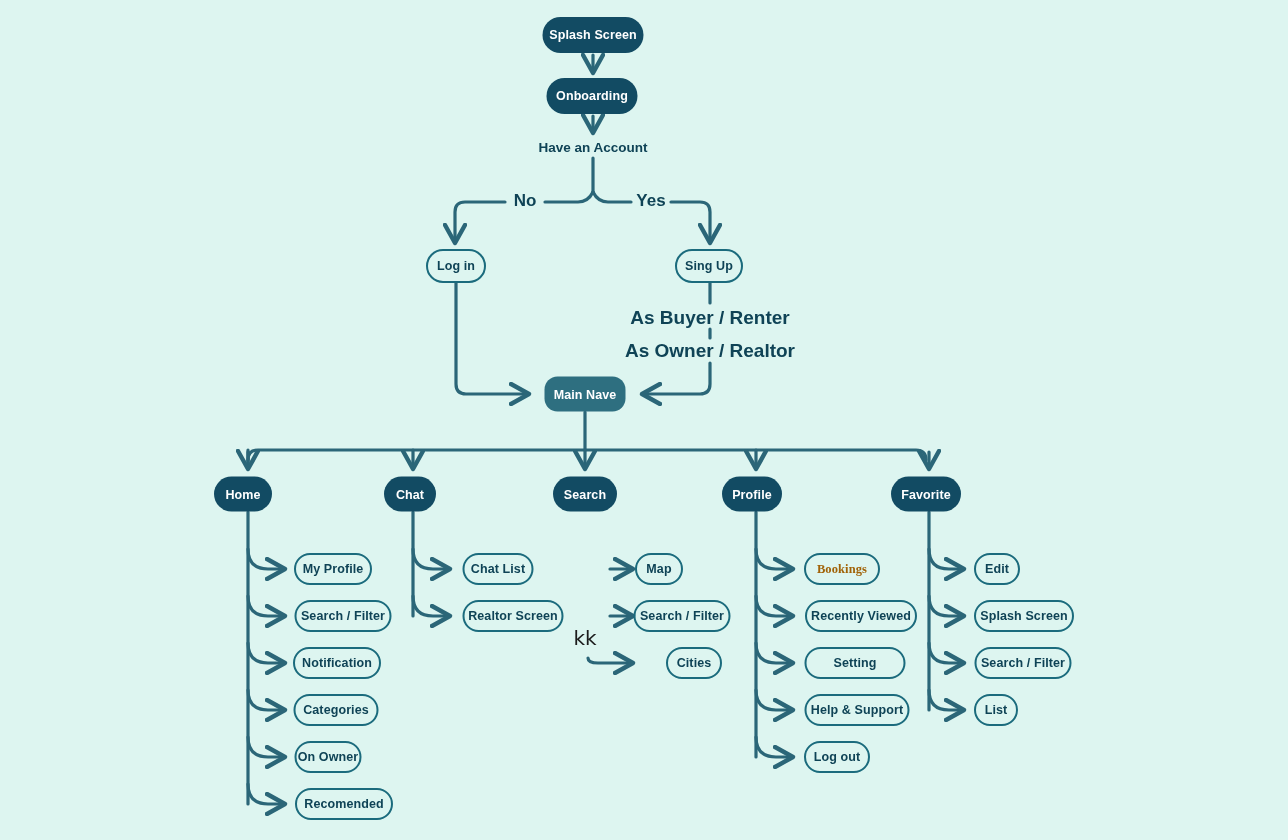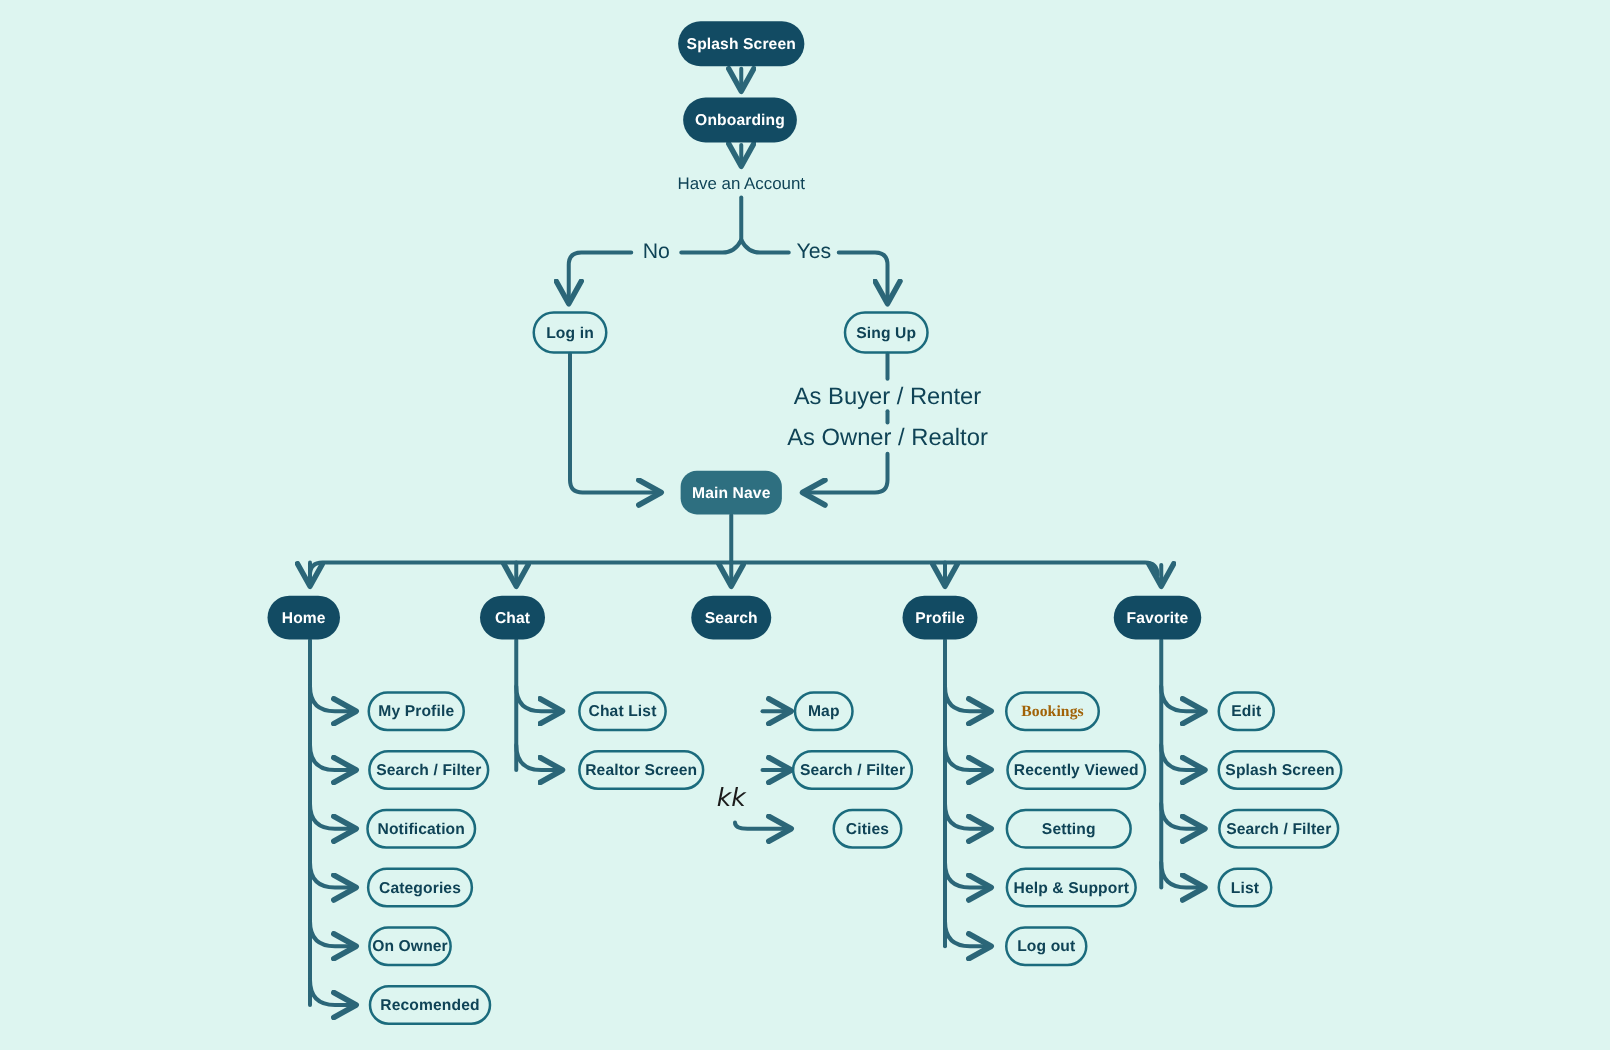--- a/index.html
+++ b/index.html
@@ -58,21 +58,21 @@
     background: transparent;
     color: #0f4356;
     border: 2px solid #1b6b7d;
     border-radius: 999px;
     font-size: 12.5px;
   }
   .edge-label {
     position: absolute;
     transform: translate(-50%, -50%);
     color: #0f4356;
-    font-weight: normal;
+    font-weight: bold;
     white-space: nowrap;
     z-index: 6;
   }
   .edge-label.small { font-size: 13.5px; }
   .edge-label.branch { font-size: 17px; }
   .edge-label.role { font-size: 19px; }
   .stray {
     position: absolute;
     transform: translate(-50%, -50%);
     color: #1c1c1c;
@@ -162,21 +162,21 @@
   <div class="edge-label branch" style="left: 651px; top: 201px; color: rgb(15, 67, 86);">Yes</div>
 
   <div class="node outline" style="left: 456px; top: 266px; width: 60px; height: 34px; border-color: rgb(27, 107, 125); color: rgb(15, 67, 86);">Log in</div>
   <div class="node outline" style="left: 709px; top: 266px; width: 68px; height: 34px; border-color: rgb(27, 107, 125); color: rgb(15, 67, 86);">Sing Up</div>
 
   <div class="edge-label role" style="left: 710px; top: 318px; color: rgb(15, 67, 86);">As Buyer / Renter</div>
   <div class="edge-label role" style="left: 710px; top: 351px; color: rgb(15, 67, 86);">As Owner / Realtor</div>
 
   <div class="node hub" style="left: 585px; top: 394px; width: 81px; height: 35px; background: rgb(46, 111, 128); color: rgb(255, 255, 255);">Main Nave</div>
 
-  <div class="stray" style="left: 585px; top: 638px; color: rgb(28, 28, 28); font-style: italic;">kk</div>
+  <div class="stray" style="left: 585px; top: 638px; color: rgb(28, 28, 28);">kk</div>
 
   <div id="nav-layer">
       <div class="node nav" style="left: 243px; top: 494px; width: 58px; height: 35px; background: rgb(18, 75, 99); color: rgb(255, 255, 255);">Home</div>
       <div class="node outline" style="left: 333px; top: 569px; width: 78px; height: 32px; border-color: rgb(27, 107, 125); color: rgb(15, 67, 86);">My Profile</div>
       <div class="node outline" style="left: 343px; top: 616px; width: 97px; height: 32px; border-color: rgb(27, 107, 125); color: rgb(15, 67, 86);">Search / Filter</div>
       <div class="node outline" style="left: 337px; top: 663px; width: 88px; height: 32px; border-color: rgb(27, 107, 125); color: rgb(15, 67, 86);">Notification</div>
       <div class="node outline" style="left: 336px; top: 710px; width: 85px; height: 32px; border-color: rgb(27, 107, 125); color: rgb(15, 67, 86);">Categories</div>
       <div class="node outline" style="left: 328px; top: 757px; width: 67px; height: 32px; border-color: rgb(27, 107, 125); color: rgb(15, 67, 86);">On Owner</div>
       <div class="node outline" style="left: 344px; top: 804px; width: 98px; height: 32px; border-color: rgb(27, 107, 125); color: rgb(15, 67, 86);">Recomended</div>
       <div class="node nav" style="left: 410px; top: 494px; width: 52px; height: 35px; background: rgb(18, 75, 99); color: rgb(255, 255, 255);">Chat</div>

